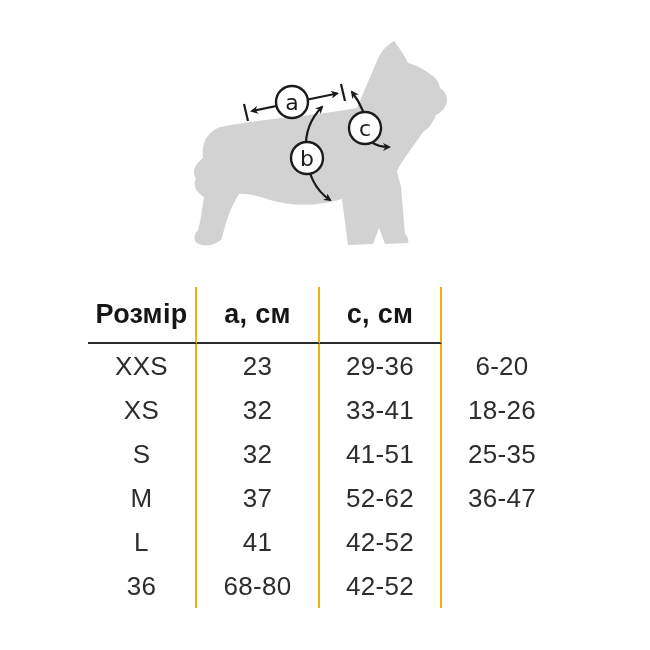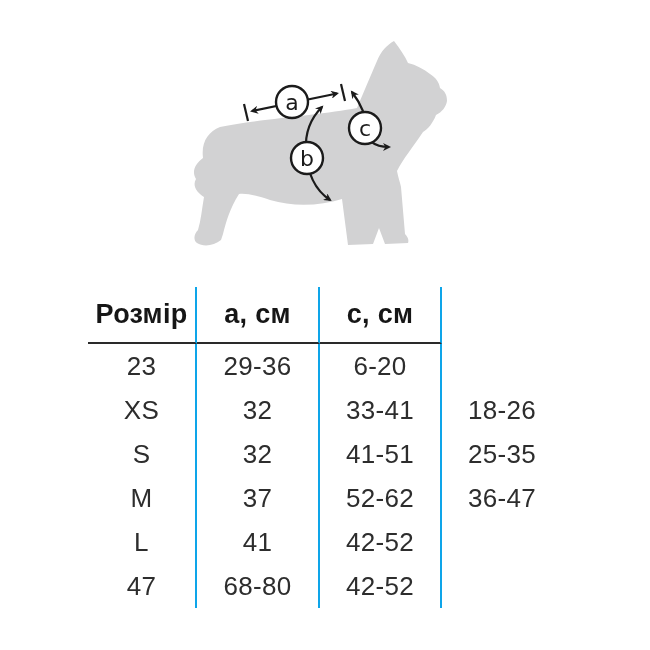--- a/index.html
+++ b/index.html
@@ -12,21 +12,21 @@
 
   
   .size-table { position: absolute; left: 88px; top: 287px; width: 474px; }
   .trow { display: grid; grid-template-columns: 109px 123px 122px 120px; height: 44px; }
   .trow.head { height: 57px; }
   .tcell {
     display: flex; align-items: center; justify-content: center;
     font-size: 26px; color: #2d2d2d; letter-spacing: 0.3px;
     height: 100%;
   }
-  .trow .tcell:nth-child(-n+3) { border-right: 2px solid #0ea5e9; }
+  .trow .tcell:nth-child(-n+3) { border-right: 2px solid #eab308; }
   .trow.head .tcell {
     font-weight: 700; color: #161616; font-size: 27px;
     border-bottom: 2.5px solid #2a2a2a;
   }
 </style>
 </head>
 <body>
 
 <div class="stage">
 
@@ -94,20 +94,21 @@
 
   <div class="size-table">
 
     <div class="trow head">
       <div class="tcell">Розмір</div>
       <div class="tcell">a, см</div>
       <div class="tcell">c, см</div>
     </div>
 
     <div class="trow">
+      <div class="tcell">XXS</div>
       <div class="tcell">23</div>
       <div class="tcell">29-36</div>
       <div class="tcell">6-20</div>
     </div>
 
     <div class="trow">
       <div class="tcell">XS</div>
       <div class="tcell">32</div>
       <div class="tcell">33-41</div>
       <div class="tcell">18-26</div>
@@ -127,19 +128,19 @@
       <div class="tcell">36-47</div>
     </div>
 
     <div class="trow">
       <div class="tcell">L</div>
       <div class="tcell">41</div>
       <div class="tcell">42-52</div>
     </div>
 
     <div class="trow">
-      <div class="tcell">47</div>
+      <div class="tcell">36</div>
       <div class="tcell">68-80</div>
       <div class="tcell">42-52</div>
     </div>
 
   </div>
 </div>
 
 </body></html>

